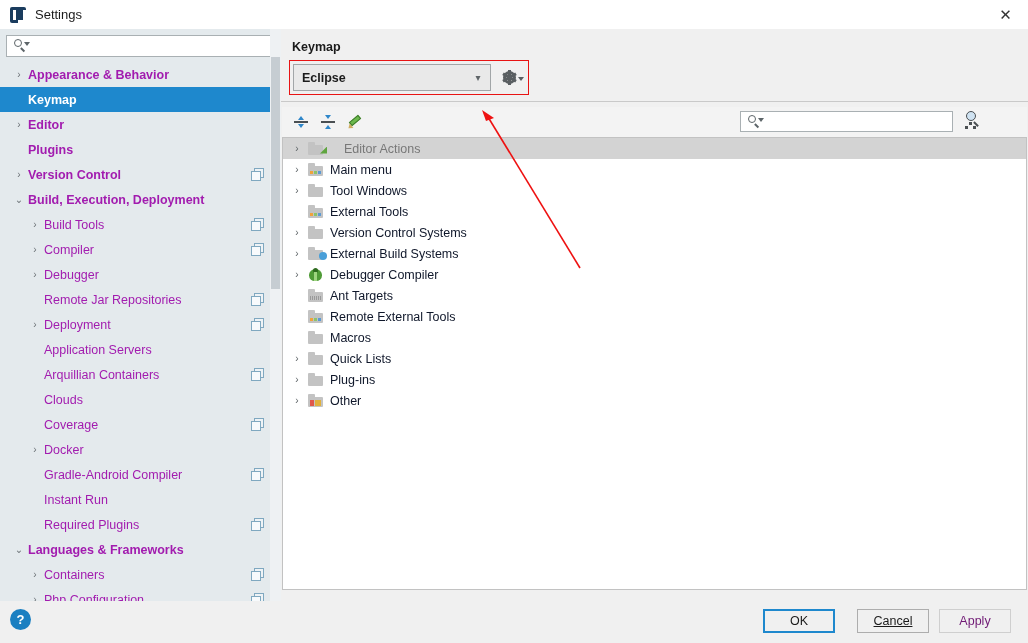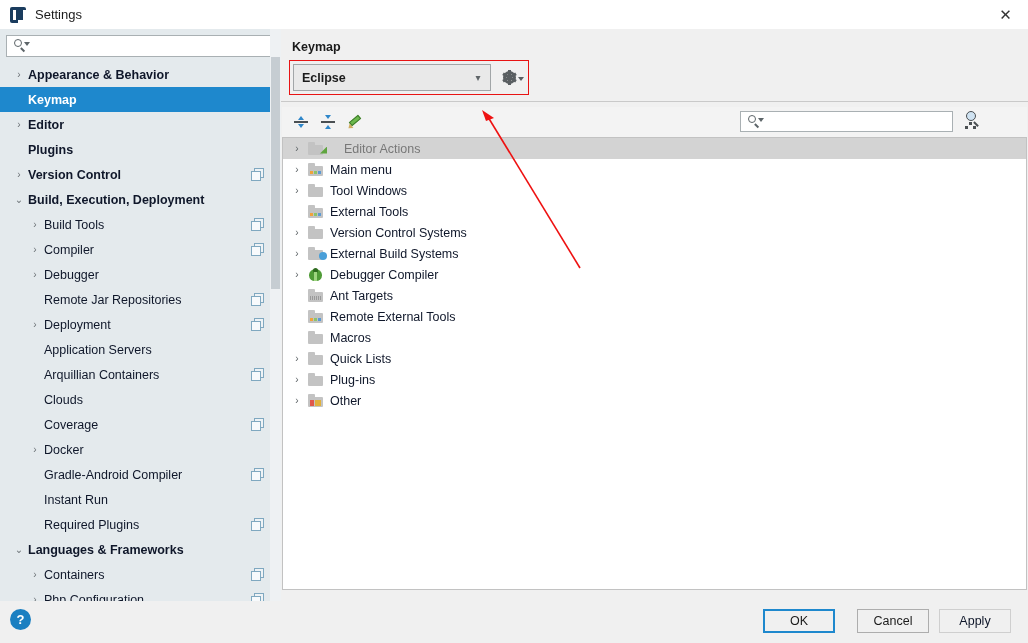--- a/index.html
+++ b/index.html
@@ -85,21 +85,21 @@
 
   .tree { position: absolute; left: 0; top: 33px; width: 281px; height: 539px; }
   .srow {
     position: relative; height: 25px; display: flex; align-items: center;
     padding-left: 0; cursor: default; white-space: nowrap;
   }
   .srow .arrow {
     width: 18px; flex: none; text-align: center;
     font-size: 10px; color: #6d7478; line-height: 1;
   }
-  .srow .label { font-size: 12.5px; color: #0f172a; }
+  .srow .label { font-size: 12.5px; color: #a21caf; }
   .srow.lvl0 .arrow { margin-left: 10px; }
   .srow.lvl0 .label { margin-left: 0px; }
   .srow.lvl0.noarrow .label { margin-left: 28px; }
   .srow.lvl1 .arrow { margin-left: 26px; }
   .srow.lvl1 .label { margin-left: 0px; }
   .srow.lvl1.noarrow .label { margin-left: 44px; }
   .srow.bold .label { font-weight: bold; }
   .srow.selected { background: #1e88cd; }
   .srow.selected .label { color: #ffffff; }
   .copy-icon {
@@ -319,23 +319,23 @@
     color: #fff; font-size: 13px; font-weight: bold;
     display: flex; align-items: center; justify-content: center;
   }
   .dlg-btn {
     position: absolute; top: 8px; height: 24px;
     background: #f0f0f0; border: 1px solid #adadad;
     font-family: "Liberation Sans", sans-serif; font-size: 12.5px;
     color: #1b1b1b; display: flex; align-items: center; justify-content: center;
   }
   .dlg-btn.primary { border: 2px solid #1e88cd; }
-  .dlg-btn.disabled { color: #0f172a; border-color: #cfcfcf; }
+  .dlg-btn.disabled { color: #701a75; border-color: #cfcfcf; }
   .btn-ok { left: 763px; width: 72px; }
-  .btn-cancel { left: 857px; width: 72px; }
+  .btn-cancel { left: 857px; width: 72px; text-decoration: underline; }
   .btn-apply { left: 939px; width: 72px; }
 
   .arrow-annot {
     position: absolute; left: 0; top: 0; width: 1028px; height: 643px;
     pointer-events: none;
   }
 </style>
 </head>
 <body>
 

